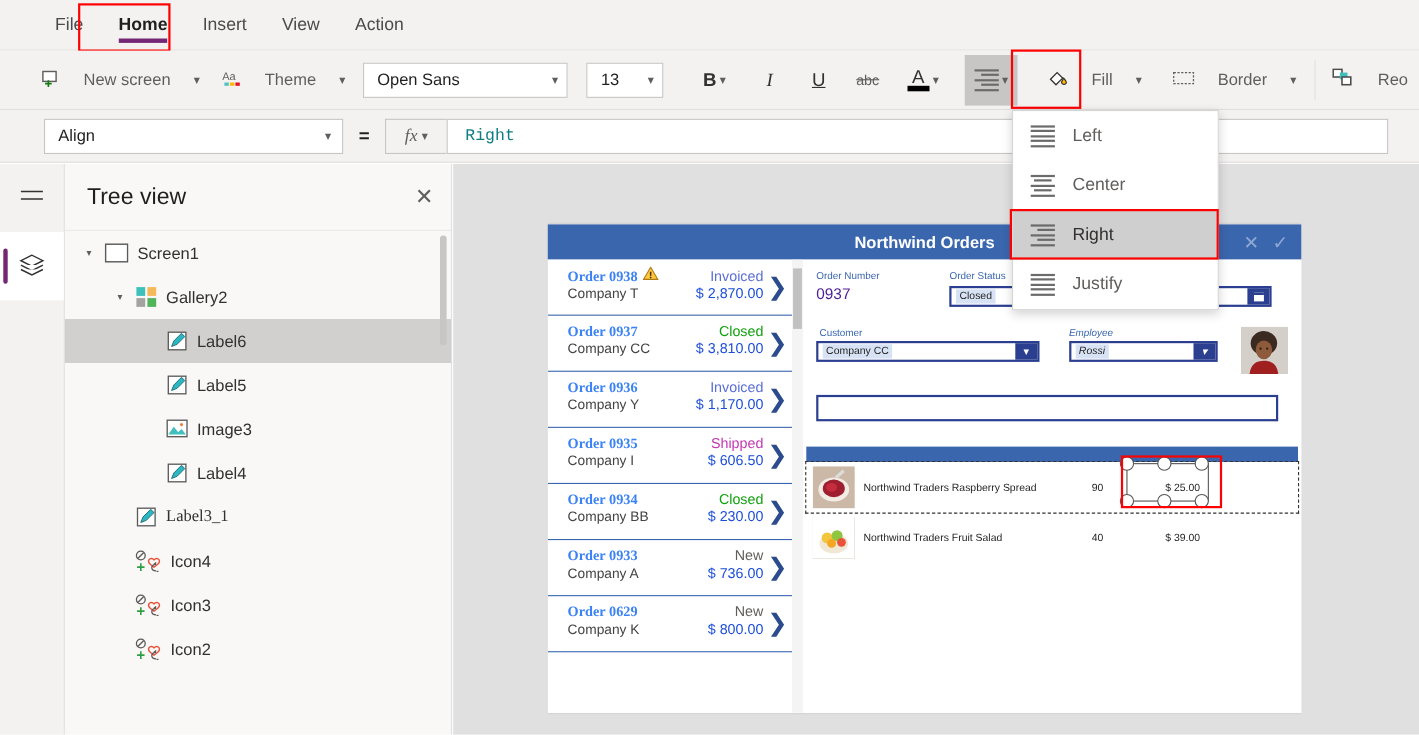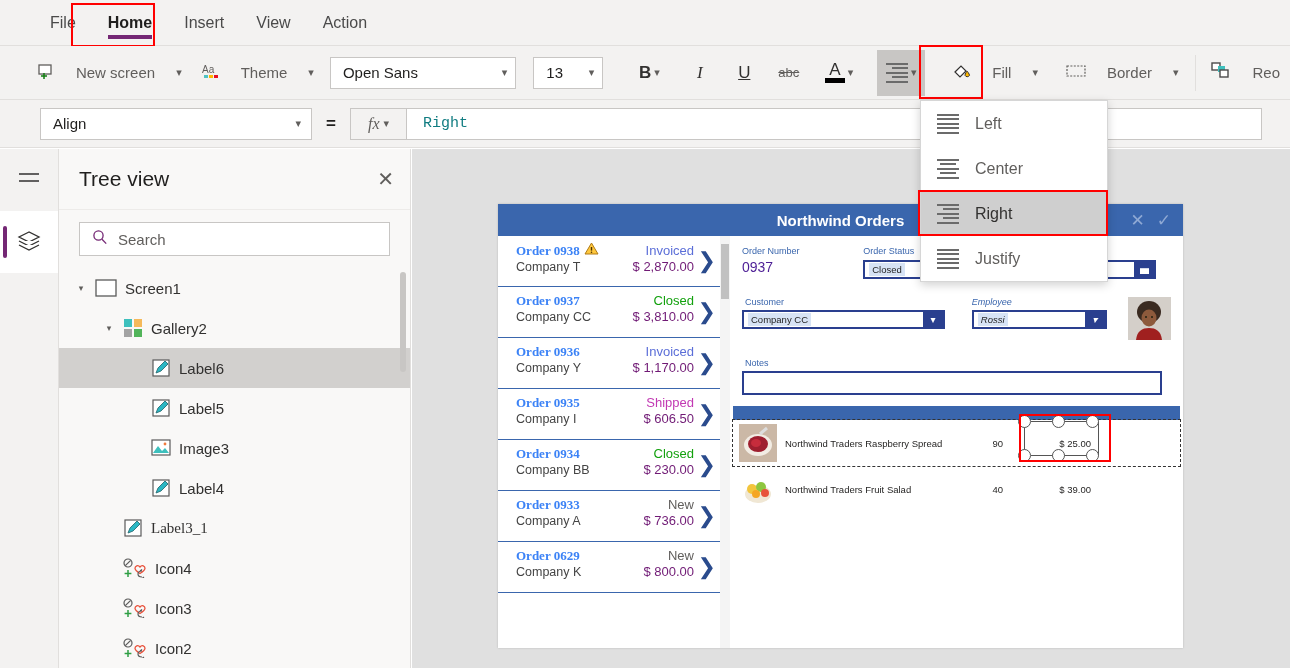--- a/index.html
+++ b/index.html
@@ -144,21 +144,21 @@
     background: #fff; overflow: hidden;
   }
   .gitem {
     height: 51px; border-bottom: 1px solid #3a66ad; position: relative;
     padding: 6px 10px 0 18px;
   }
   .grow1, .grow2 { display: flex; justify-content: space-between; align-items: baseline; }
   .gorder { font-size: 13px; font-weight: bold; color: #3b82f6; display: flex; align-items: center; gap: 4px; font-family: Liberation Serif, serif; }
   .gstatus { font-size: 13px; margin-right: 26px; }
   .gcompany { font-size: 12.5px; color: #444; }
-  .gamount { font-size: 13px; color: #701a75; margin-right: 26px; }
+  .gamount { font-size: 13px; color: #1d4ed8; margin-right: 26px; }
   .gchev {
     position: absolute; right: 14px; top: 12px; font-size: 22px;
     color: #2a4b8d; font-weight: 300;
   }
   .gscroll-track {
     position: absolute; right: 0; top: 0; bottom: 0; width: 10px; background: #f4f4f4;
   }
   .gscroll-thumb {
     position: absolute; right: 1px; top: 8px; width: 8px; height: 55px; background: #c1c1c1;
   }
@@ -363,31 +363,20 @@
           <path d="M3 16l10 5 10-5" fill="#fff" stroke="#323130" stroke-width="1.3"></path>
         </svg>
     </span>
   </div>
 </div>
 
 <div class="treepanel">
   <div class="tree-head">
     <span class="tree-title">Tree view</span>
     <span class="tree-close">✕</span>
-  </div>
-  <div class="search-wrap">
-    <div class="search-box">
-      <span>
-        <svg width="16" height="16" viewBox="0 0 16 16">
-            <circle cx="6.5" cy="6.5" r="4.6" fill="none" stroke="#742774" stroke-width="1.3"></circle>
-            <path d="M10 10.2l4.2 4.4" stroke="#742774" stroke-width="1.3"></path>
-          </svg>
-      </span>
-      <span class="ph">Search</span>
-    </div>
   </div>
   <div class="tree-list" id="tree-list">
     <div class="tnode" style="padding-left: 16px;">
         <span class="tcaret">▾</span>
         <span style="display:inline-flex;align-items:center">
           <svg width="22" height="18" viewBox="0 0 22 18">
             <rect x="1" y="1" width="20" height="16" fill="#fff" stroke="#5a5a5a" stroke-width="1.3"></rect>
           </svg>
         </span>
         <span>Screen1</span>
@@ -660,21 +649,20 @@
               <ellipse cx="21" cy="15" rx="12" ry="11" fill="#3a2a20"></ellipse>
               <ellipse cx="21" cy="21" rx="7.5" ry="8.5" fill="#8d5a3c"></ellipse>
               <path d="M8 43c1-9 6-12 13-12s12 3 13 12z" fill="#a0201f"></path>
               <circle cx="18" cy="20" r="1" fill="#221"></circle>
                 <circle cx="24" cy="20" r="1" fill="#221"></circle>
             </svg>
           </div>
         </div>
 
         <div style="margin-top:14px;">
-          <div class="fld-label" style="padding-left:3px">Notes</div>
           <div class="fld-input" style="margin-top:3px;width:420px;height:24px;">
             <span></span>
           </div>
         </div>
       </div>
 
       <div style="padding:0 3px;">
         <div class="det-list-hdr"></div>
         <div id="detail-rows">
             <div class="det-row" style="outline: rgb(51, 51, 51) dashed 1.5px;">

